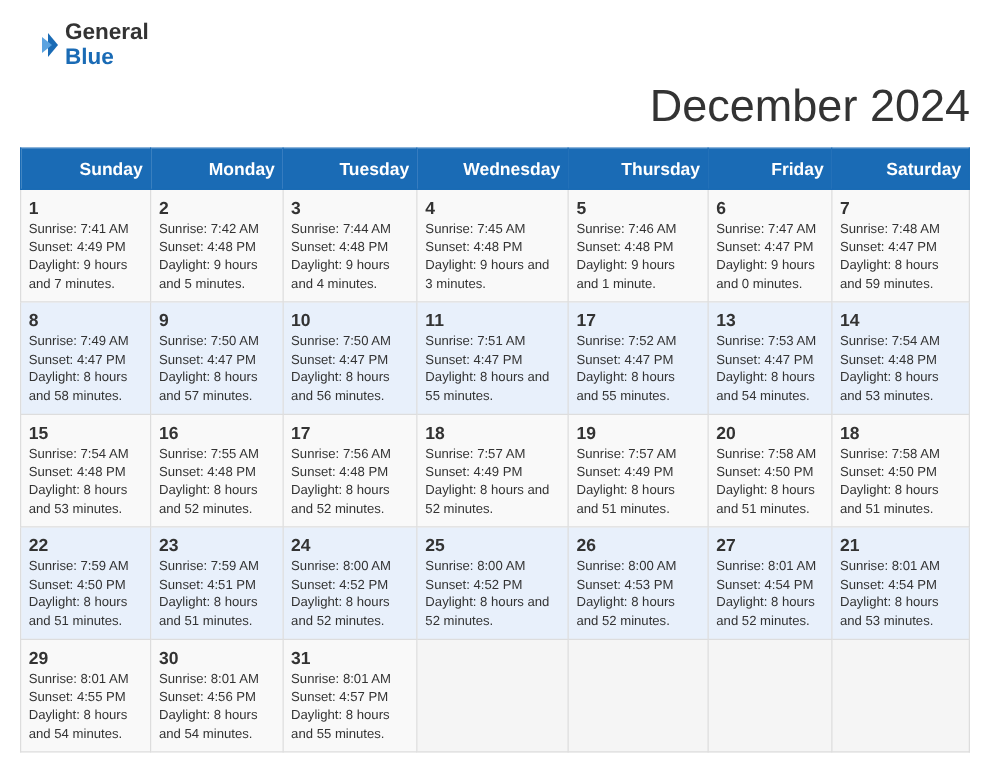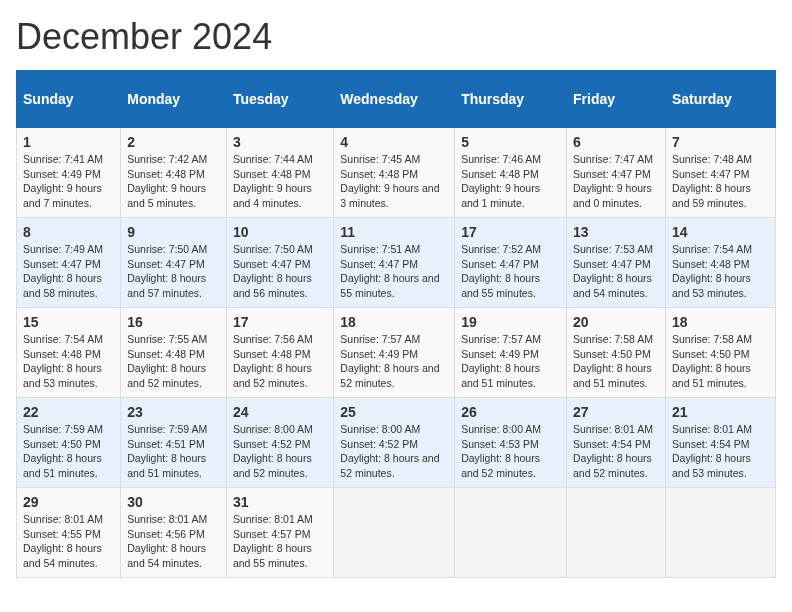--- a/index.html
+++ b/index.html
@@ -35,42 +35,43 @@
       font-size: 18px;
       font-weight: bold;
       color: #1a6bb5;
     }
     .logo-icon {
       width: 32px;
       height: 32px;
     }
     .title-area {
       text-align: left;
+      margin-top: 48px;
     }
     .month-title {
       font-size: 36px;
       font-weight: normal;
       color: #333;
     }
     .location-title {
       font-size: 16px;
       color: #555;
     }
     .calendar-table {
       width: 100%;
       border-collapse: collapse;
       font-size: 11px;
     }
     .calendar-table thead tr {
       background-color: #1a6bb5;
       color: #fff;
     }
     .calendar-table thead th {
-      padding: 20px 6px;
-      text-align: left;
+      padding: 8px 6px;
+      text-align: right;
       font-size: 14px;
       font-weight: bold;
       border: 1px solid #1a6bb5;
     }
     .calendar-table tbody tr {
       border-bottom: 1px solid #ccc;
     }
     .calendar-table tbody tr:nth-child(odd) {
       background-color: #f9f9f9;
     }
@@ -97,20 +98,30 @@
       line-height: 1.4;
     }
     .empty-cell {
       background-color: #f5f5f5 !important;
     }
   </style>
 </head>
 <body>
 
 <div class="header-area">
+  <div class="logo">
+    <svg class="logo-icon" viewBox="0 0 40 40">
+      <polygon points="28,8 38,20 28,32" fill="#1a6bb5"></polygon>
+      <polygon points="22,12 32,20 22,28" fill="#5ba3e0"></polygon>
+    </svg>
+    <div class="logo-text">
+      <span class="logo-general">General</span>
+      <span class="logo-blue">Blue</span>
+    </div>
+  </div>
   <div class="title-area">
     <div class="month-title">December 2024</div>
   </div>
 </div>
 
 <table class="calendar-table">
   <thead>
     <tr>
     <th>Sunday</th>
         <th>Monday</th>

